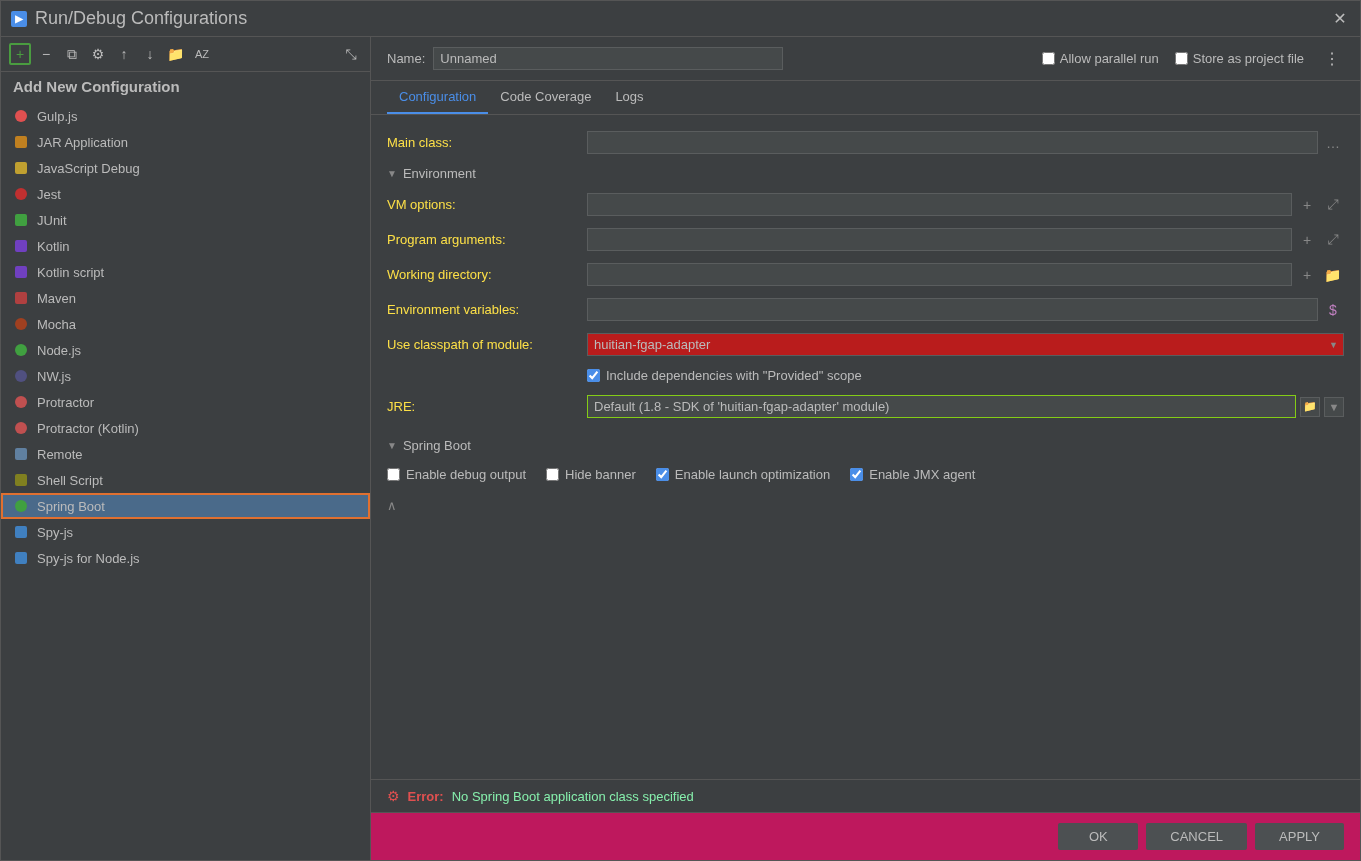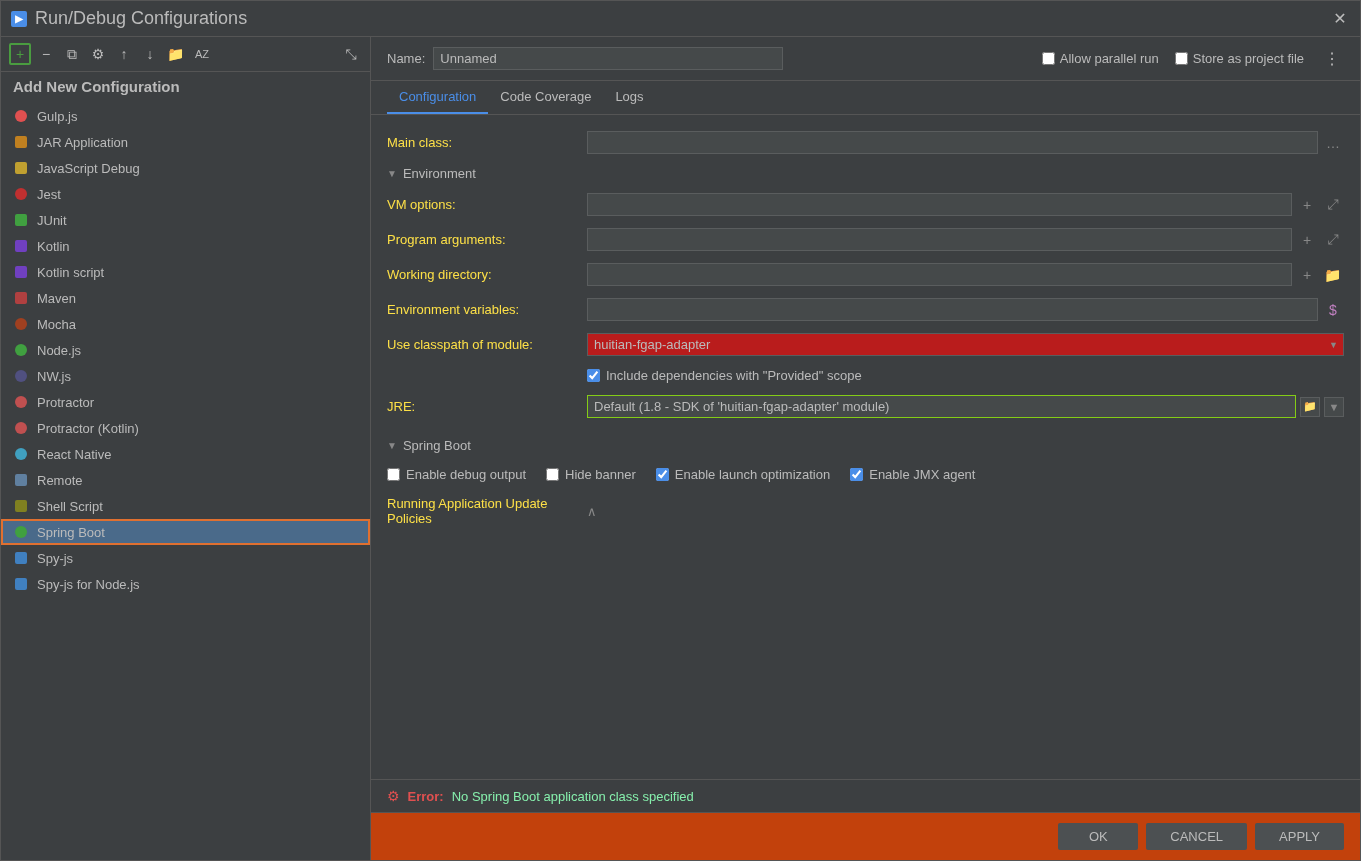--- a/index.html
+++ b/index.html
@@ -372,21 +372,21 @@
     }
 
     
     .footer {
       display: flex;
       align-items: flex-start;
       justify-content: flex-end;
       padding: 10px 16px;
       gap: 8px;
       border-top: 1px solid #555;
-      background: #c2410c;
+      background: #be185d;
       flex-shrink: 0;
     }
 
     .footer-btn {
       padding: 6px 24px;
       font-size: 13px;
       cursor: pointer;
       border: none;
       background: #4c5052;
       color: #bbbbbb;
@@ -569,26 +569,20 @@
           <span>Protractor</span>
         </div>
         <div class="list-item">
           <div class="list-item-icon">
               <div class="icon-proto"></div>
             </div>
           <span>Protractor (Kotlin)</span>
         </div>
         <div class="list-item">
           <div class="list-item-icon">
-              <div class="icon-react"></div>
-            </div>
-          <span>React Native</span>
-        </div>
-        <div class="list-item">
-          <div class="list-item-icon">
               <div class="icon-remote"></div>
             </div>
           <span>Remote</span>
         </div>
         <div class="list-item">
           <div class="list-item-icon">
               <div class="icon-shell"></div>
             </div>
           <span>Shell Script</span>
         </div>
@@ -736,21 +730,20 @@
               <input type="checkbox" checked="" style="">
               <span>Enable launch optimization</span>
             </div>
             <div class="spring-opt">
               <input type="checkbox" checked="" style="">
               <span>Enable JMX agent</span>
             </div>
           </div>
 
           <div class="form-row">
-            <span class="form-label">Running Application Update Policies</span>
             <div class="form-field">
 
               <span style="color: #888;">∧</span>
             </div>
           </div>
         </div>
 
       </div>
 
       <div class="error-bar">

